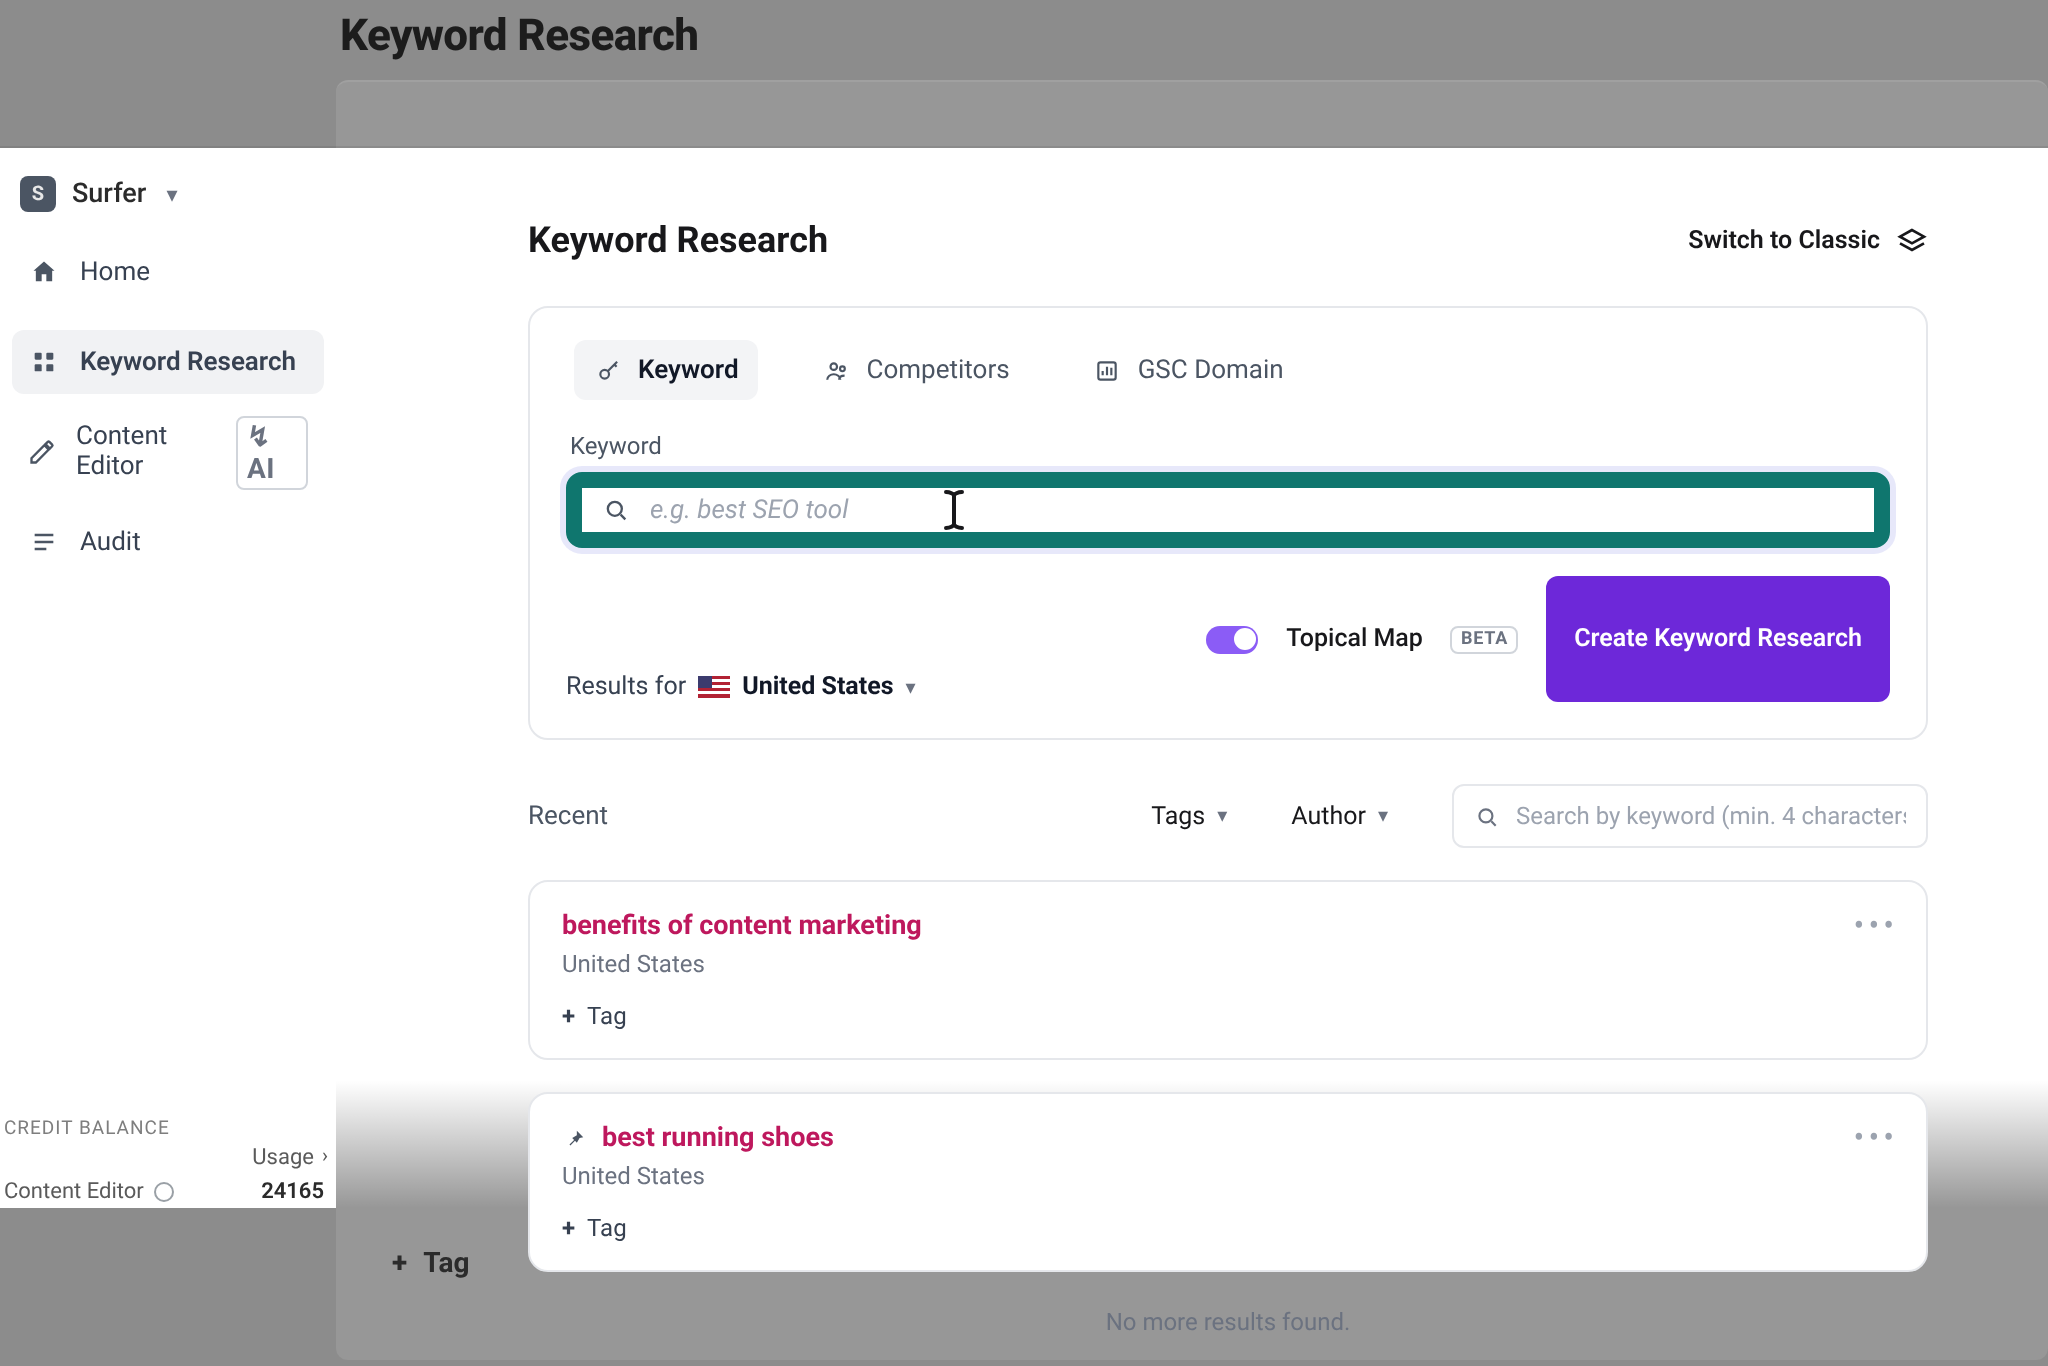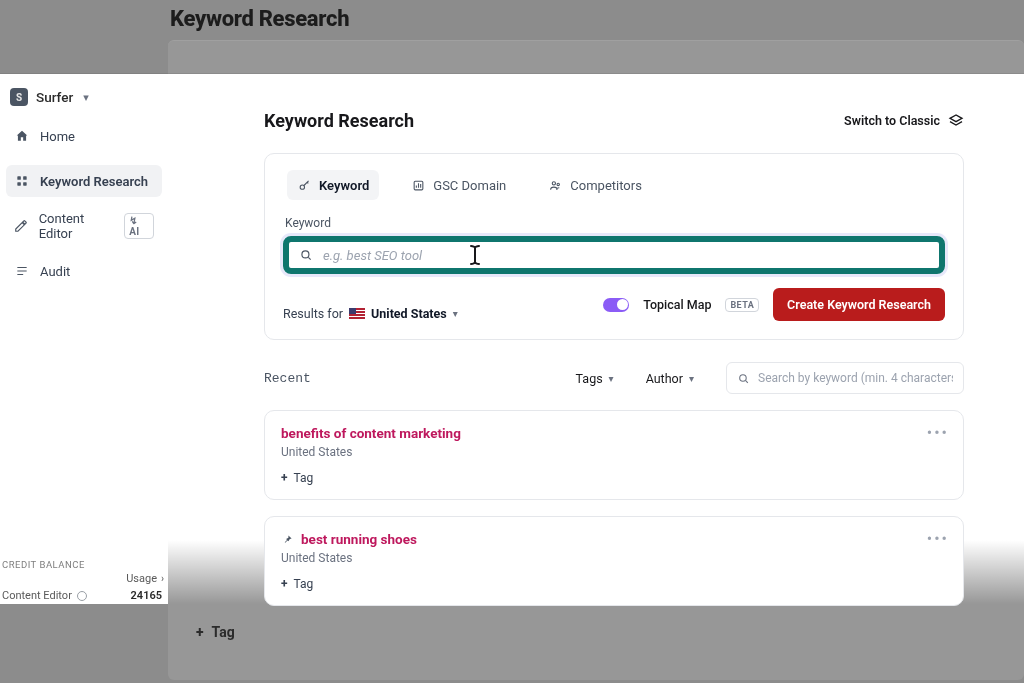--- a/index.html
+++ b/index.html
@@ -76,21 +76,21 @@
   }
   .nav-item .ico {
     width: 16px; height: 16px; display:inline-flex; align-items:center; justify-content:center;
     color: #4b5563;
   }
   .nav-item.active { background: #f1f2f4; font-weight: 600; }
   .nav-item .badge {
     margin-left: auto;
     border: 1px solid #d1d5db;
     color: #6b7280;
-    font-size: 10px; font-weight: 700;
+    font-size: 14px; font-weight: 700;
     padding: 1px 4px; border-radius: 4px;
     letter-spacing: 0.3px;
   }
 
   .sidebar-footer {
     position: absolute;
     left: 0; right: 0; bottom: 0;
     padding-top: 12px;
   }
   .credit-label {
@@ -135,21 +135,21 @@
     font-size: 13px; color: #4b5563;
     cursor: pointer;
   }
   .tab.active { background: #f3f4f6; color: #111827; font-weight: 600; }
   .tab .tab-ico { width:14px; height:14px; display:inline-flex; align-items:center; justify-content:center; color:#4b5563; }
 
   .field-label { font-size: 12px; color:#4b5563; margin-top: 14px; padding-left: 2px; }
 
   .kw-input-wrap {
     margin-top: 6px;
-    border: 6px solid #0f766e;
+    border: 8px solid #0f766e;
     box-shadow: 0 0 0 3px rgba(124,127,230,0.18);
     border-radius: 8px;
     height: 38px;
     display: flex; align-items: center;
     padding: 0 10px;
     gap: 10px;
     position: relative;
   }
   .kw-input {
     border: none; outline: none;
@@ -191,33 +191,33 @@
     content:""; position:absolute; right:1.5px; top:1.5px;
     width:11px; height:11px; border-radius:50%; background:#fff;
   }
   .tm-label { font-size:12.5px; color:#18181b; font-weight:500; }
   .beta-badge {
     font-size:9px; font-weight:700; color:#6b7280;
     border:1px solid #d1d5db; border-radius:4px; padding:1px 4px;
     letter-spacing:0.4px;
   }
   .primary-btn {
-    background:#b91c1c; color:#fff;
+    background:#6d28d9; color:#fff;
     font-size:12.5px; font-weight:600;
     border:none; border-radius:6px;
-    padding: 9px 14px;
+    padding: 24px 14px;
     cursor: pointer;
   }
 
   
   .recent-row {
     display:flex; align-items:center; justify-content:space-between;
     margin-top: 22px;
   }
-  .recent-label { font-size: 13px; color:#4b5563;font-family:Liberation Mono, monospace; }
+  .recent-label { font-size: 13px; color:#4b5563; }
   .recent-right { display:flex; align-items:center; gap: 32px; }
   .dropdown-mini { font-size:12.5px; color:#18181b; display:flex; align-items:center; gap:6px; cursor:pointer; }
   .search-mini {
     border:1px solid #e5e7eb; border-radius:6px;
     height: 32px; width: 238px;
     display:flex; align-items:center; gap:8px;
     padding: 0 10px;
   }
   .search-mini input { border:none; outline:none; flex:1; font-size:12px; color:#111827; }
   .search-mini input::placeholder { color:#9ca3af; }
@@ -340,35 +340,35 @@
             <svg viewBox="0 0 24 24" width="13" height="13" fill="none" stroke="currentColor" stroke-width="2">
                 <circle cx="8" cy="15" r="4"></circle>
                 <path d="m11 12 8.5-8.5M17 6l2 2"></path>
               </svg>
           </span>
           <span>Keyword</span>
         </div>
         <div class="tab">
           <span class="tab-ico">
             <svg viewBox="0 0 24 24" width="13" height="13" fill="none" stroke="currentColor" stroke-width="2">
-                <rect x="4" y="4" width="16" height="16" rx="2"></rect>
-                <path d="M8 16v-4M12 16V8M16 16v-7"></path>
-              </svg>
-          </span>
-          <span>GSC Domain</span>
-        </div>
-        <div class="tab">
-          <span class="tab-ico">
-            <svg viewBox="0 0 24 24" width="13" height="13" fill="none" stroke="currentColor" stroke-width="2">
                 <circle cx="9" cy="8" r="3"></circle>
                 <circle cx="17" cy="10" r="2.2"></circle>
                 <path d="M3 20c0-3 3-5 6-5s6 2 6 5M14 20c0-2 1.4-3.7 5-3.7"></path>
               </svg>
           </span>
           <span>Competitors</span>
+        </div>
+        <div class="tab">
+          <span class="tab-ico">
+            <svg viewBox="0 0 24 24" width="13" height="13" fill="none" stroke="currentColor" stroke-width="2">
+                <rect x="4" y="4" width="16" height="16" rx="2"></rect>
+                <path d="M8 16v-4M12 16V8M16 16v-7"></path>
+              </svg>
+          </span>
+          <span>GSC Domain</span>
         </div>
       </div>
 
       <div class="field-label">Keyword</div>
 
       <div class="kw-input-wrap">
         <span class="loupe-ico">
           <svg viewBox="0 0 24 24" width="14" height="14" fill="none" stroke="currentColor" stroke-width="2">
               <circle cx="11" cy="11" r="6"></circle>
               <path d="m20 20-4-4"></path>
@@ -443,15 +443,16 @@
         <span>best running shoes</span>
       </div>
       <div class="rc-sub">United States</div>
       <div class="rc-tag">
         <span class="plus">+</span>
         <span>Tag</span>
       </div>
       <div class="more-btn">•••</div>
     </div>
 
+    <div class="no-more">No more results found.</div>
 
   </main>
 </div>
 
 </body></html>

